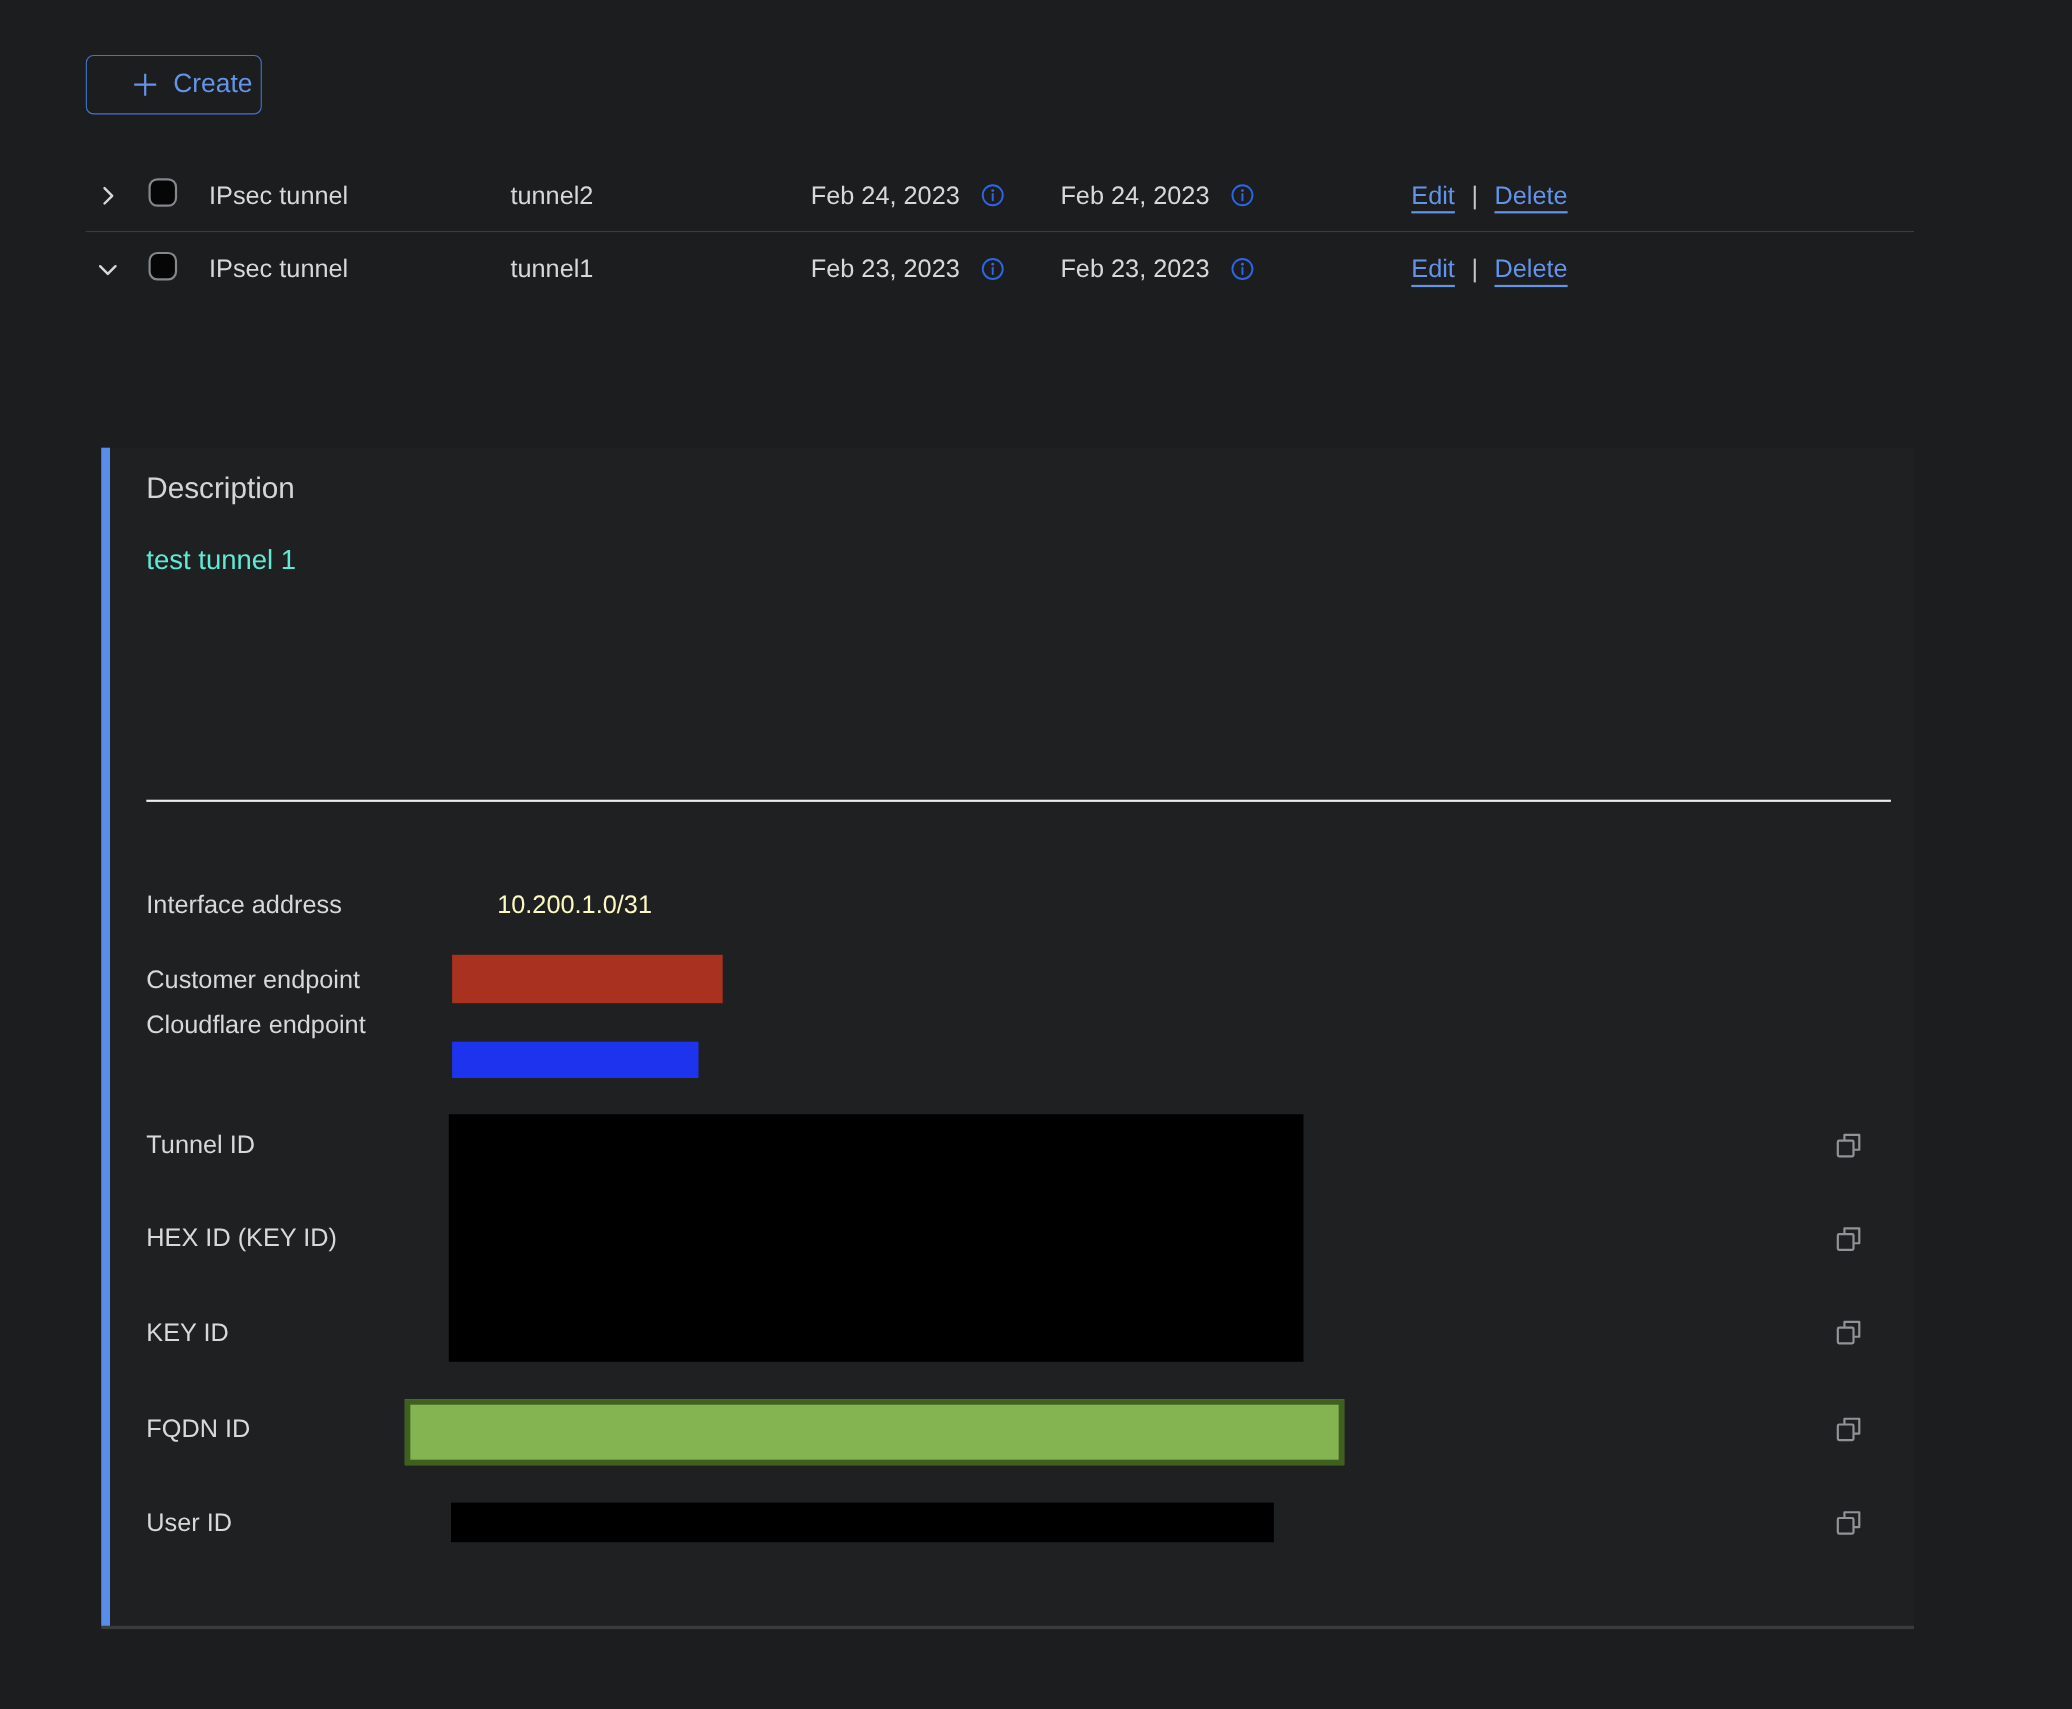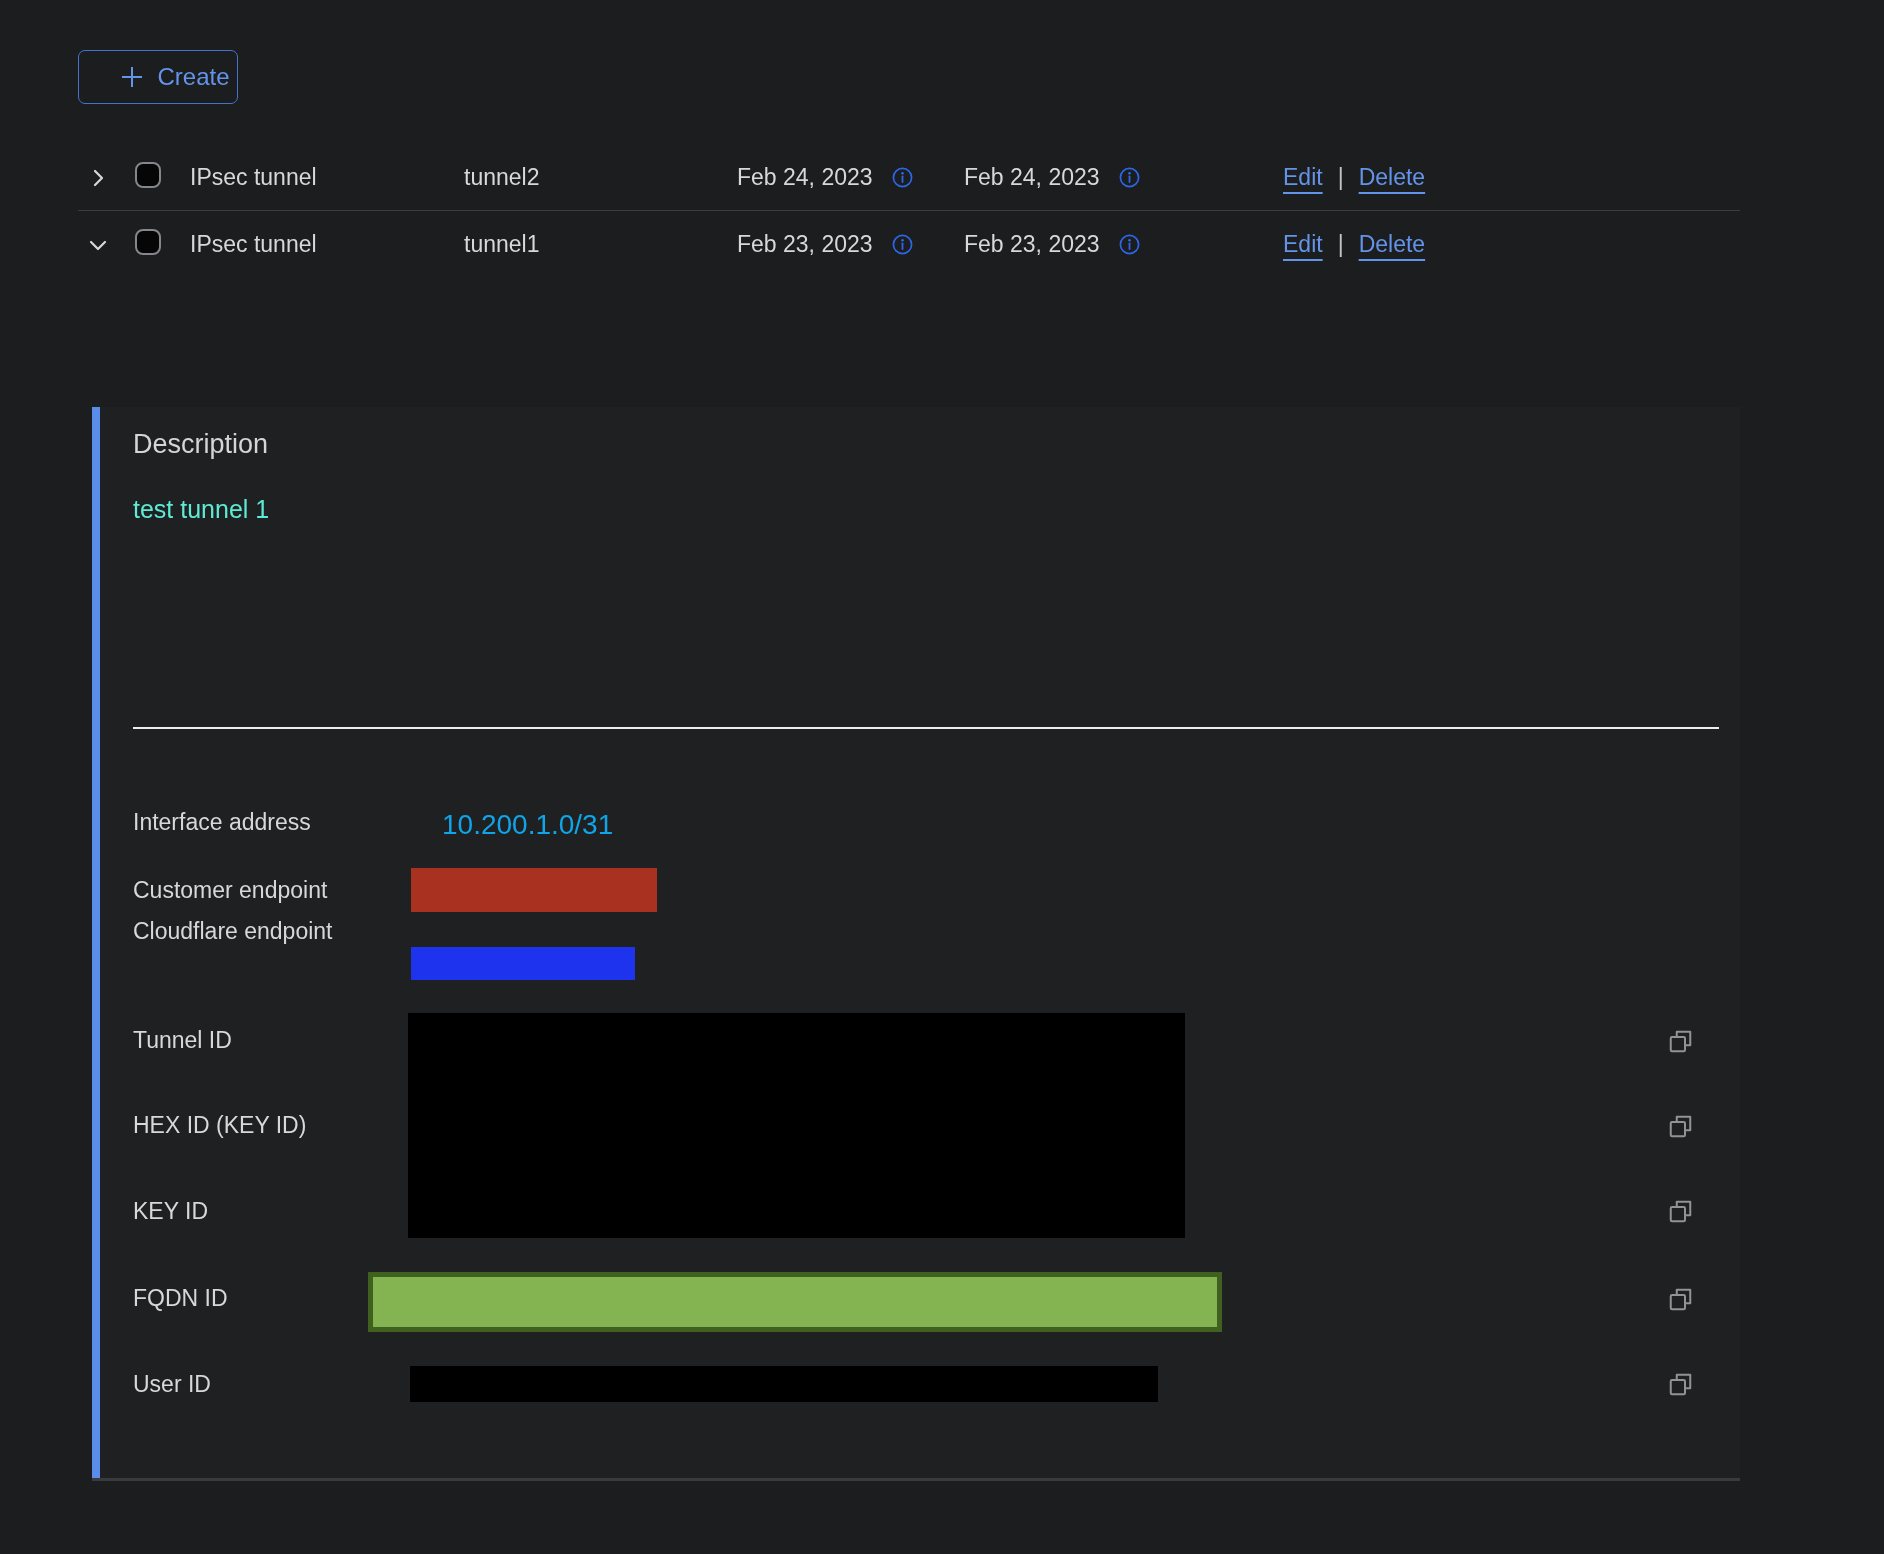--- a/index.html
+++ b/index.html
@@ -57,21 +57,21 @@
   .panel-desc { position:absolute; left:41px; top:88px; font-size:25px; color:#5eead4; }
   .health-btn {
     position:absolute; left:41px; top:189px; width:316px; height:63px;
     border:2px solid #4473cf; border-radius:9px; background:transparent;
     color:#6494ea; font-size:24px; cursor:pointer;
     font-family:"Liberation Sans", sans-serif;
   }
   .panel-divider { position:absolute; left:41px; top:320px; width:1586px; height:2px; background:#ececed; }
 
   .f-label { position:absolute; left:41px; font-size:23px; color:#d7d8da; white-space:nowrap; }
-  .f-value { position:absolute; left:350px; font-size:28px; color:#0ea5e9; white-space:nowrap; }
+  .f-value { position:absolute; left:360px; font-size:23px; color:#fef9c3; white-space:nowrap; }
 
   .redact { position:absolute; }
   .redact-red      { left:319px; top:461px; width:246px; height:44px;  background:#a93120; }
   .redact-blue     { left:319px; top:540px; width:224px; height:33px;  background:#1e33ee; }
   .redact-black-lg { left:316px; top:606px; width:777px; height:225px; background:#000000; }
   .redact-green    { left:276px; top:865px; width:854px; height:60px;  background:#84b351; border:5px solid #40601f; }
   .redact-black-sm { left:318px; top:959px; width:748px; height:36px;  background:#000000; }
 
   .copy-btn { position:absolute; left:1574px; width:32px; height:32px; background:none; border:none; padding:0; cursor:pointer; }
   .copy-btn svg { display:block; }

